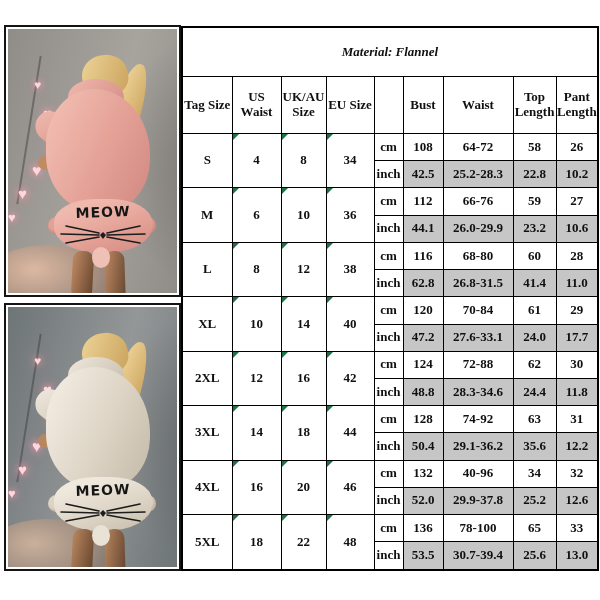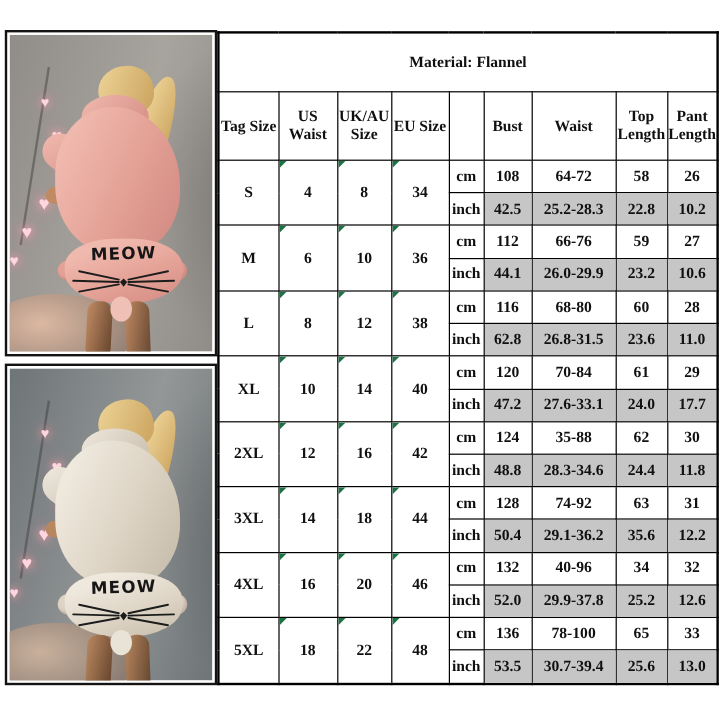--- a/index.html
+++ b/index.html
@@ -55,21 +55,21 @@
         color:#161616;transform:rotate(-2deg);}
   .whiskers{position:absolute;left:52px;top:193px;}
 
   
   table.size{position:absolute;left:181px;top:26px;width:416px;height:545px;
              border-collapse:collapse;table-layout:fixed;background:#fff;
              border:2px solid #000;}
   table.size td,table.size th{border:1px solid #000;text-align:center;vertical-align:middle;
              font-weight:bold;font-size:13px;color:#101010;padding:0;position:relative;
              font-family:"Liberation Serif",serif;line-height:1.15;overflow:hidden;}
-  td.title-cell{height:48px;font-size:15px;}
+  td.title-cell{height:48px;font-size:15px;font-style:italic;}
   tr.colhead th{height:56px;}
   td.unit{font-size:12px;}
   td.grey{background:#c6c6c6;}
   td.gmark::before{content:"";position:absolute;top:0;left:0;width:0;height:0;
              border-top:6px solid #1e7145;border-right:6px solid transparent;}
 </style>
 </head>
 <body>
 
 <div class="canvas">
@@ -227,21 +227,21 @@
           <td class="unit">cm</td>
           <td>116</td>
           <td>68-80</td>
           <td>60</td>
           <td>28</td>
         </tr>
         <tr>
           <td class="unit">inch</td>
           <td class="grey">62.8</td>
           <td class="grey">26.8-31.5</td>
-          <td class="grey">23.6</td>
+          <td class="grey">41.4</td>
           <td class="grey">11.0</td>
         </tr>
         <tr>
           <td rowspan="2">XL</td>
           <td class="gmark" rowspan="2">10</td>
           <td class="gmark" rowspan="2">14</td>
           <td class="gmark" rowspan="2">40</td>
           <td class="unit">cm</td>
           <td>120</td>
           <td>70-84</td>
@@ -255,21 +255,21 @@
           <td class="grey">24.0</td>
           <td class="grey">17.7</td>
         </tr>
         <tr>
           <td rowspan="2">2XL</td>
           <td class="gmark" rowspan="2">12</td>
           <td class="gmark" rowspan="2">16</td>
           <td class="gmark" rowspan="2">42</td>
           <td class="unit">cm</td>
           <td>124</td>
-          <td>35-88</td>
+          <td>72-88</td>
           <td>62</td>
           <td>30</td>
         </tr>
         <tr>
           <td class="unit">inch</td>
           <td class="grey">48.8</td>
           <td class="grey">28.3-34.6</td>
           <td class="grey">24.4</td>
           <td class="grey">11.8</td>
         </tr>

